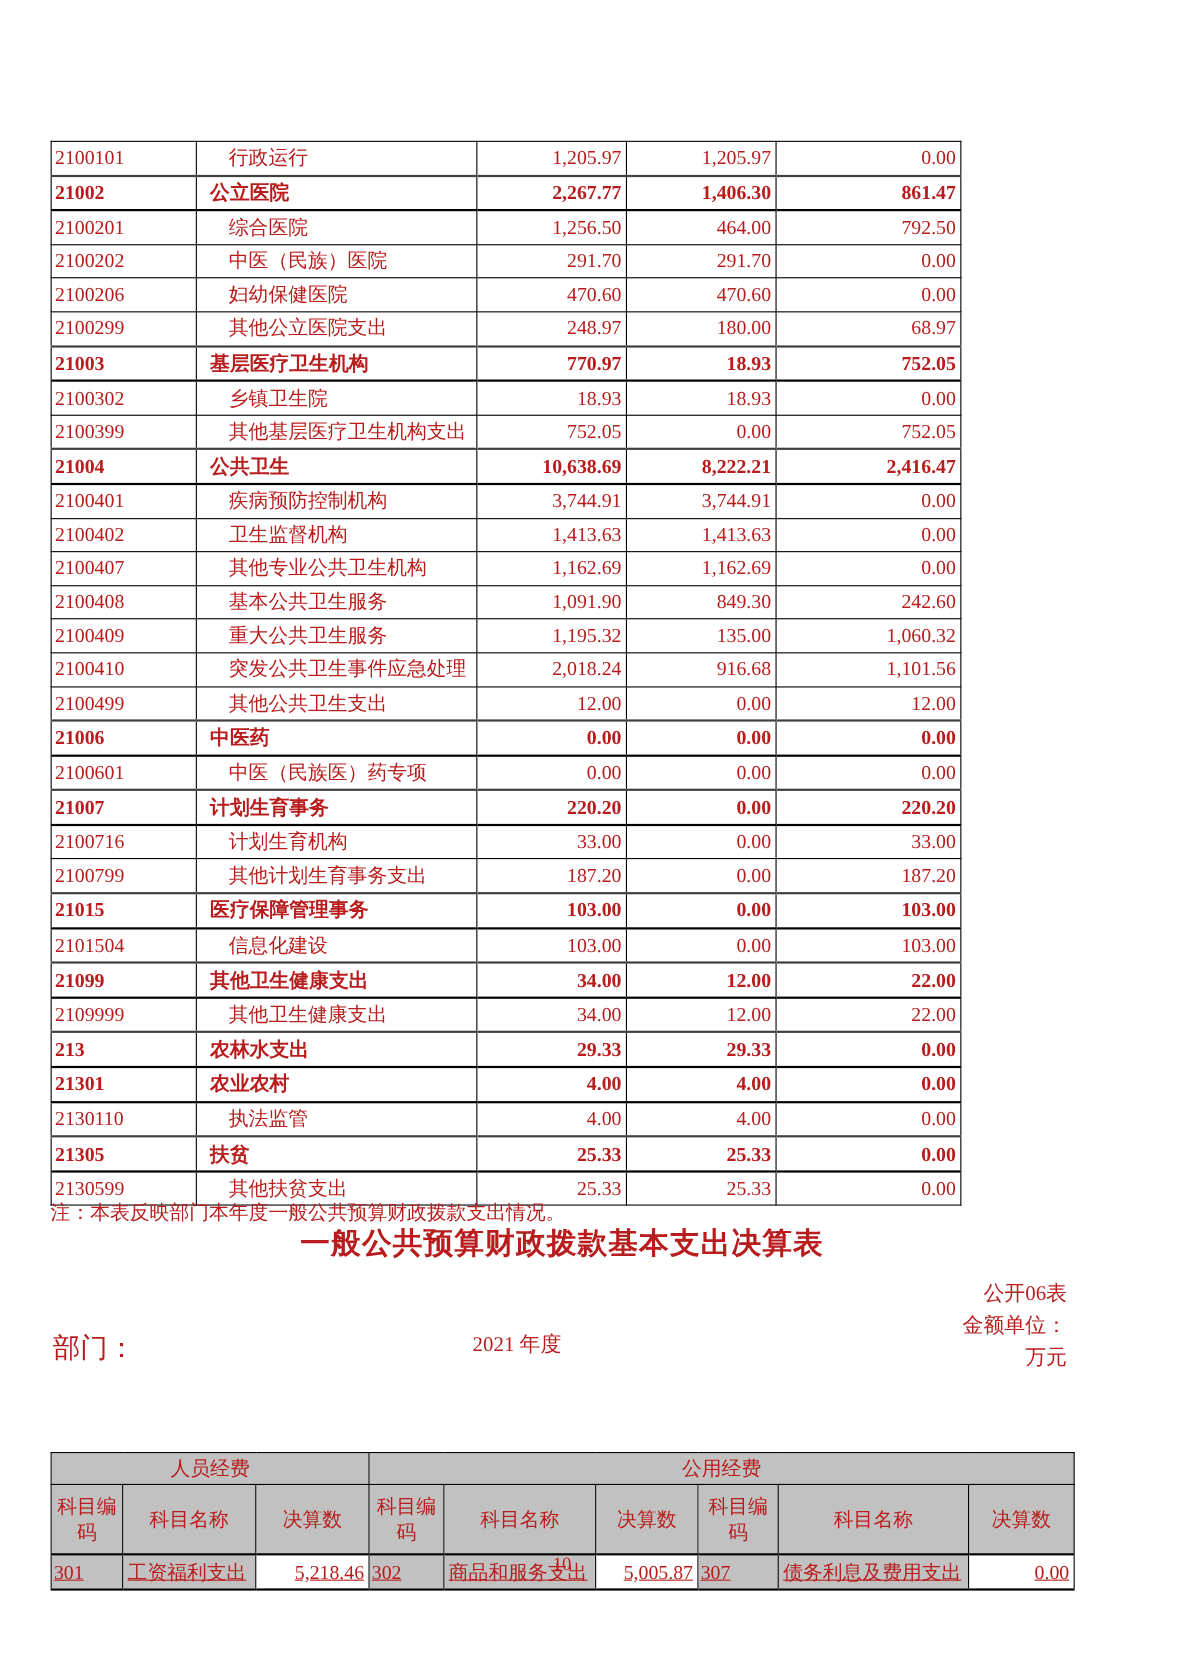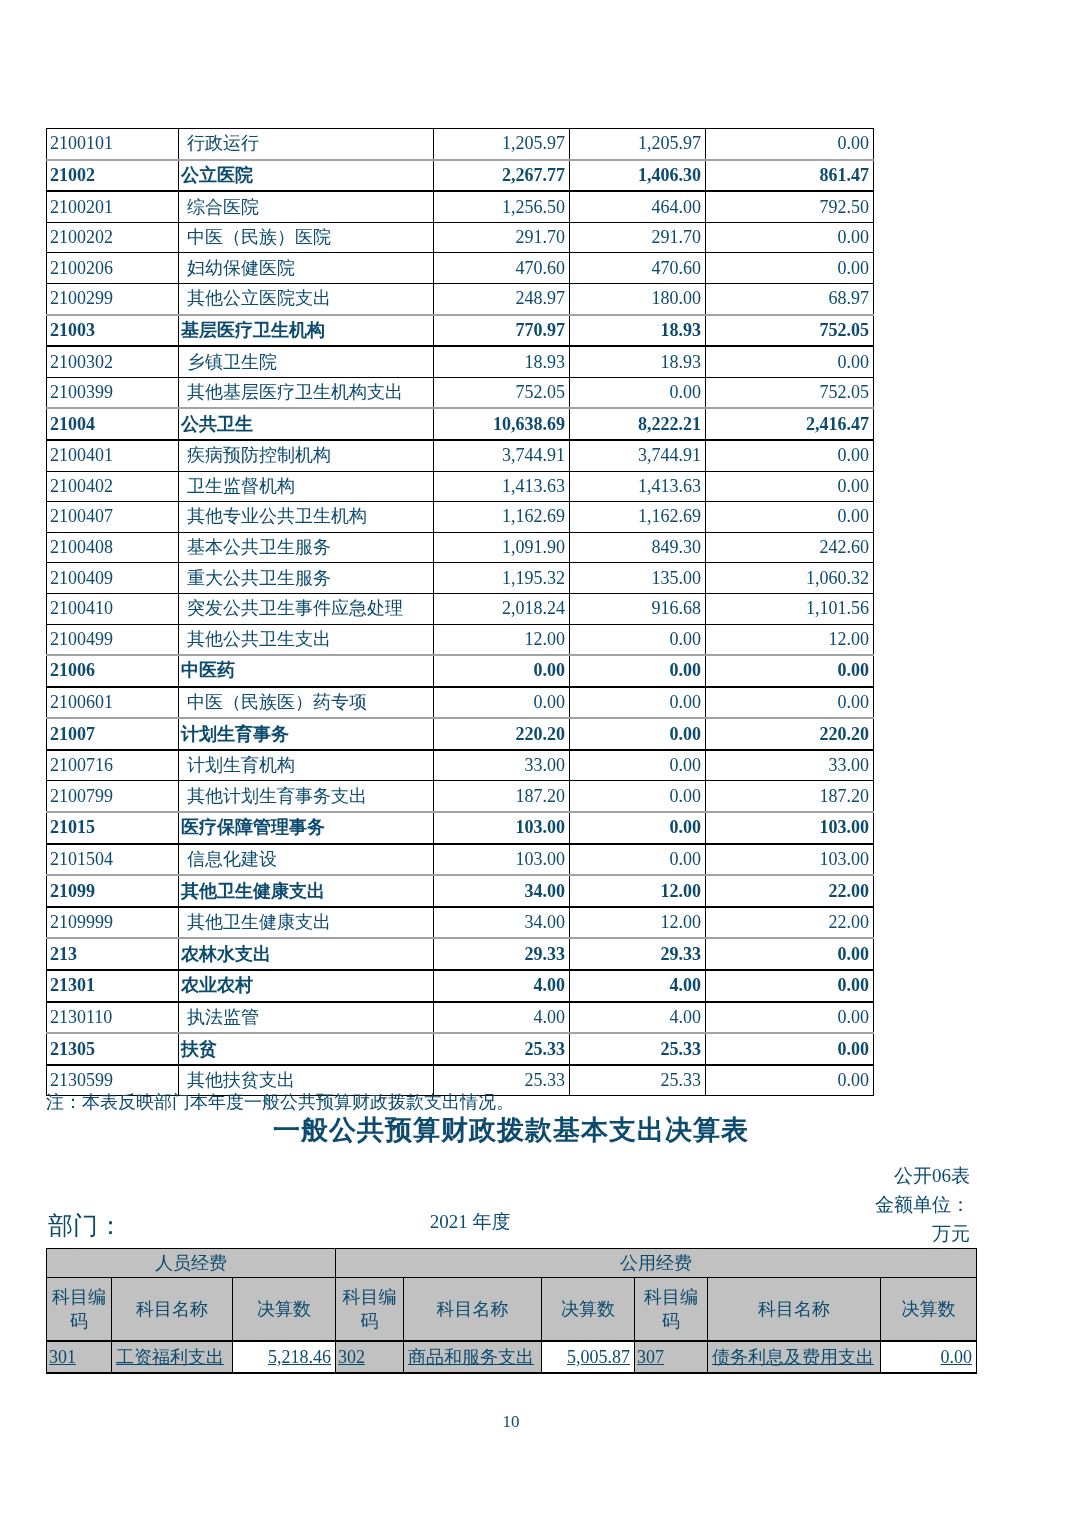--- a/index.html
+++ b/index.html
@@ -1,56 +1,56 @@
 <!DOCTYPE html>
 <html><head>
 <meta charset="utf-8">
 <style>
   html,body{margin:0;padding:0;background:#888;}
   .page{
     position:relative;
     width:1074px;height:1520px;
     background:#ffffff;
     font-family:"Liberation Serif","DejaVu Serif",serif;
-    color:#0c4a6e;
+    color:#b91c1c;
     overflow:hidden;
   }
   
   table{border-collapse:collapse;table-layout:fixed;}
   .t1{
     position:absolute;left:46px;top:128px;width:827px;
   }
   .t1 td{
     border:1px solid #000;
     height:27.6px;
     font-size:18px;
     line-height:1.05;
     overflow:hidden;
     white-space:nowrap;
   }
   .t1 td.code{padding-left:3px;text-align:left;}
-  .t1 td.name{padding-left:8px;text-align:left;}
-  .t1 tr.category td{font-weight:bold;border-top:2px solid #a3a3a3;border-bottom:2px solid #000;}
-  .t1 tr.category td.name{padding-left:2px;}
+  .t1 td.name{padding-left:29px;text-align:left;}
+  .t1 tr.category td{font-weight:bold;border-top:2px solid #404040;border-bottom:2px solid #000;}
+  .t1 tr.category td.name{padding-left:12px;}
   .t1 td.num{text-align:right;padding-right:4px;}
   
   .note{position:absolute;left:46px;top:1050px;font-size:18px;margin-top:40px;}
   
   .title2{
     position:absolute;left:46px;top:1112px;width:930px;
     text-align:center;font-size:27px;font-weight:bold;
     font-family:"Liberation Sans","DejaVu Sans",sans-serif;
     letter-spacing:1px;
   }
   .meta-r{position:absolute;left:46px;width:924px;text-align:right;font-size:19px;}
   .m1{top:1163px;} .m2{top:1192px;} .m3{top:1221px;}
   .dept{position:absolute;left:48px;top:1209px;font-size:25px;}
   .year{position:absolute;left:40px;top:1209px;width:860px;text-align:center;font-size:19px;}
   
-  .t2{position:absolute;left:46px;top:1248px;width:930px;padding-left:48px;}
+  .t2{position:absolute;left:46px;top:1320px;width:930px;padding-left:48px;}
   .t2 td{
     border:1px solid #000;
     font-size:18px;
     line-height:1.35;
     text-align:center;
     overflow:hidden;
   }
   .t2 tr.gh td{height:26px;background:#c1c1c1;}
   .t2 tr.ch td{height:60px;background:#c1c1c1;border-bottom:2px solid #000;}
   .t2 tr.data td{height:28px;border-bottom:2px solid #000;white-space:nowrap;text-decoration:underline;}

